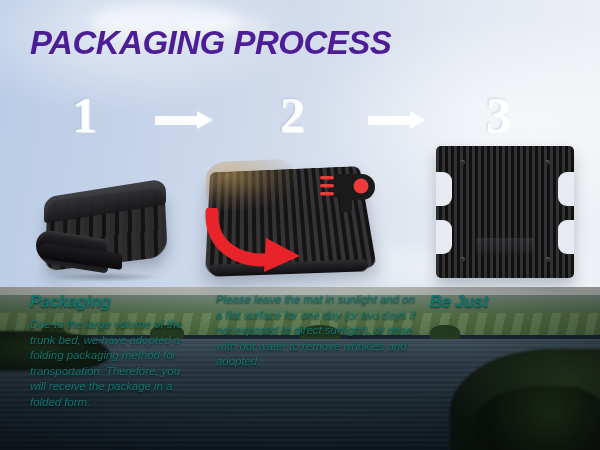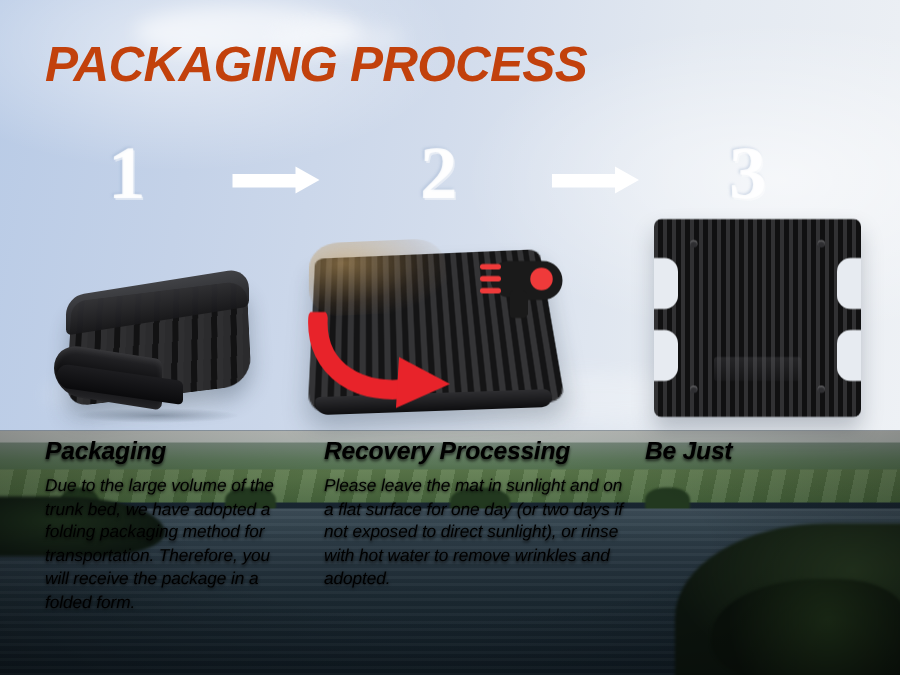--- a/index.html
+++ b/index.html
@@ -56,21 +56,21 @@
   .ph-bush{position:absolute;right:-4px;bottom:-6px;width:130px;height:70px;
     background:radial-gradient(circle at 60% 40%, #1d2e18, #0a110b 75%);
     border-radius:55% 35% 10% 40%;filter:blur(1.2px);}
   .ph-vign{position:absolute;inset:0;
     background:radial-gradient(ellipse at 50% 45%, rgba(0,0,0,0) 40%, rgba(0,0,0,.35) 100%);}
 
   
   .title{
     position:absolute;left:30px;top:24px;
     font-size:33px;font-weight:bold;font-style:italic;
-    letter-spacing:-.5px;color:#c2410c;white-space:nowrap;
+    letter-spacing:-.5px;color:#4c1d95;white-space:nowrap;
     font-stretch:condensed;
   }
   .subtitle{
     position:absolute;left:30px;top:61px;
     font-size:15px;font-style:italic;color:#1b1d22;
     letter-spacing:-.1px;white-space:nowrap;
   }
 
   
   .stepnum{
@@ -168,21 +168,21 @@
   .notch{position:absolute;width:16px;height:34px;border-radius:0 9px 9px 0;}
   .notch.l{left:0;background:linear-gradient(90deg,#e7ebf1,#e7ebf1);}
   .notch.r{right:0;border-radius:9px 0 0 9px;background:linear-gradient(90deg,#e7ebf1,#e7ebf1);}
   .p3-bolt{position:absolute;width:5px;height:5px;border-radius:50%;
     background:#2e2e31;box-shadow:inset 0 1px 1px rgba(255,255,255,.25);}
   .p3-logo{position:absolute;left:40px;top:92px;width:58px;height:16px;
     background:linear-gradient(180deg,rgba(90,90,95,.55),rgba(60,60,65,.25));
     border-radius:2px;opacity:.55;}
 
   
-  .col{position:absolute;color:#000000;}
+  .col{position:absolute;color:#0f766e;}
   .col h3{
     margin:0 0 6px 0;font-size:16.5px;font-style:italic;font-weight:bold;
     letter-spacing:-.2px;text-shadow:0 1px 2px rgba(0,0,0,.65);
   }
   .col p{
     margin:0;font-size:11.5px;font-style:italic;line-height:15.5px;
     letter-spacing:-.05px;text-shadow:0 1px 2px rgba(0,0,0,.7);
   }
   .col1{left:30px;top:292px;width:168px;}
   .col2{left:216px;top:292px;width:200px;}
@@ -271,20 +271,19 @@
       <div class="p3-bolt" style="right:24px;bottom:16px;"></div>
       <div class="p3-logo"></div>
     </div>
   </div>
 
   <div class="col col1">
     <h3>Packaging</h3>
     <p>Due to the large volume of the trunk bed, we have adopted a folding packaging method for transportation. Therefore, you will receive the package in a folded form.</p>
   </div>
   <div class="col col2">
-    <h3>Recovery Processing</h3>
     <p>Please leave the mat in sunlight and on a flat surface for one day (or two days if not exposed to direct sunlight), or rinse with hot water to remove wrinkles and adopted.</p>
   </div>
   <div class="col col3">
     <h3>Be Just</h3>
   </div>
 
 </div>
 
 </body></html>

